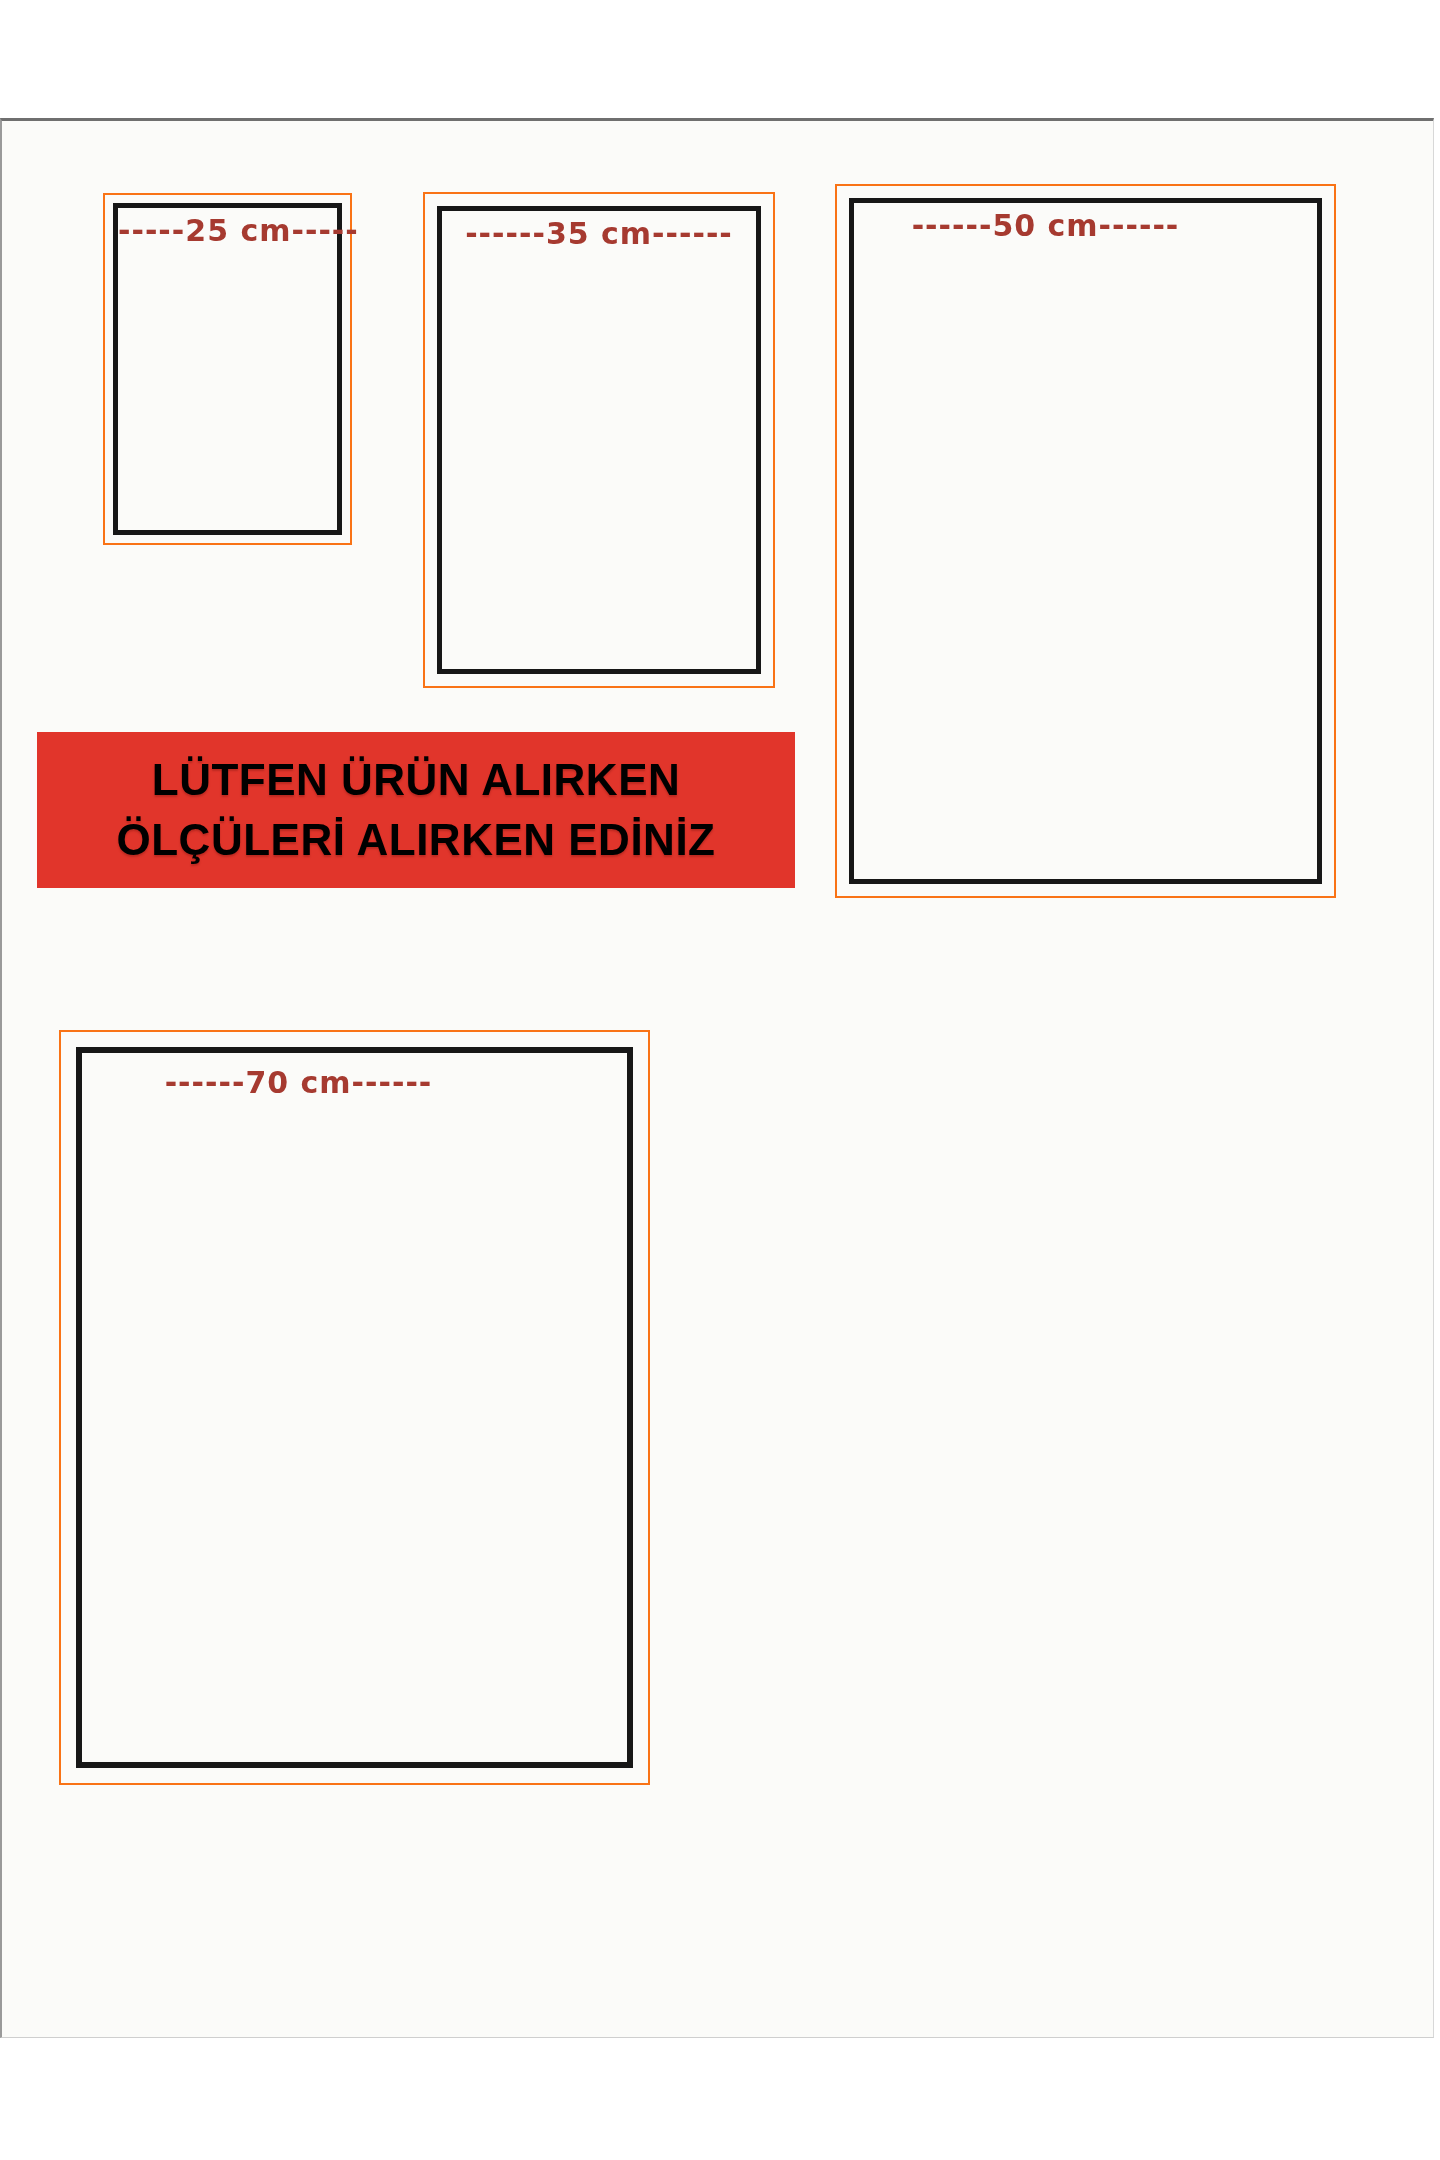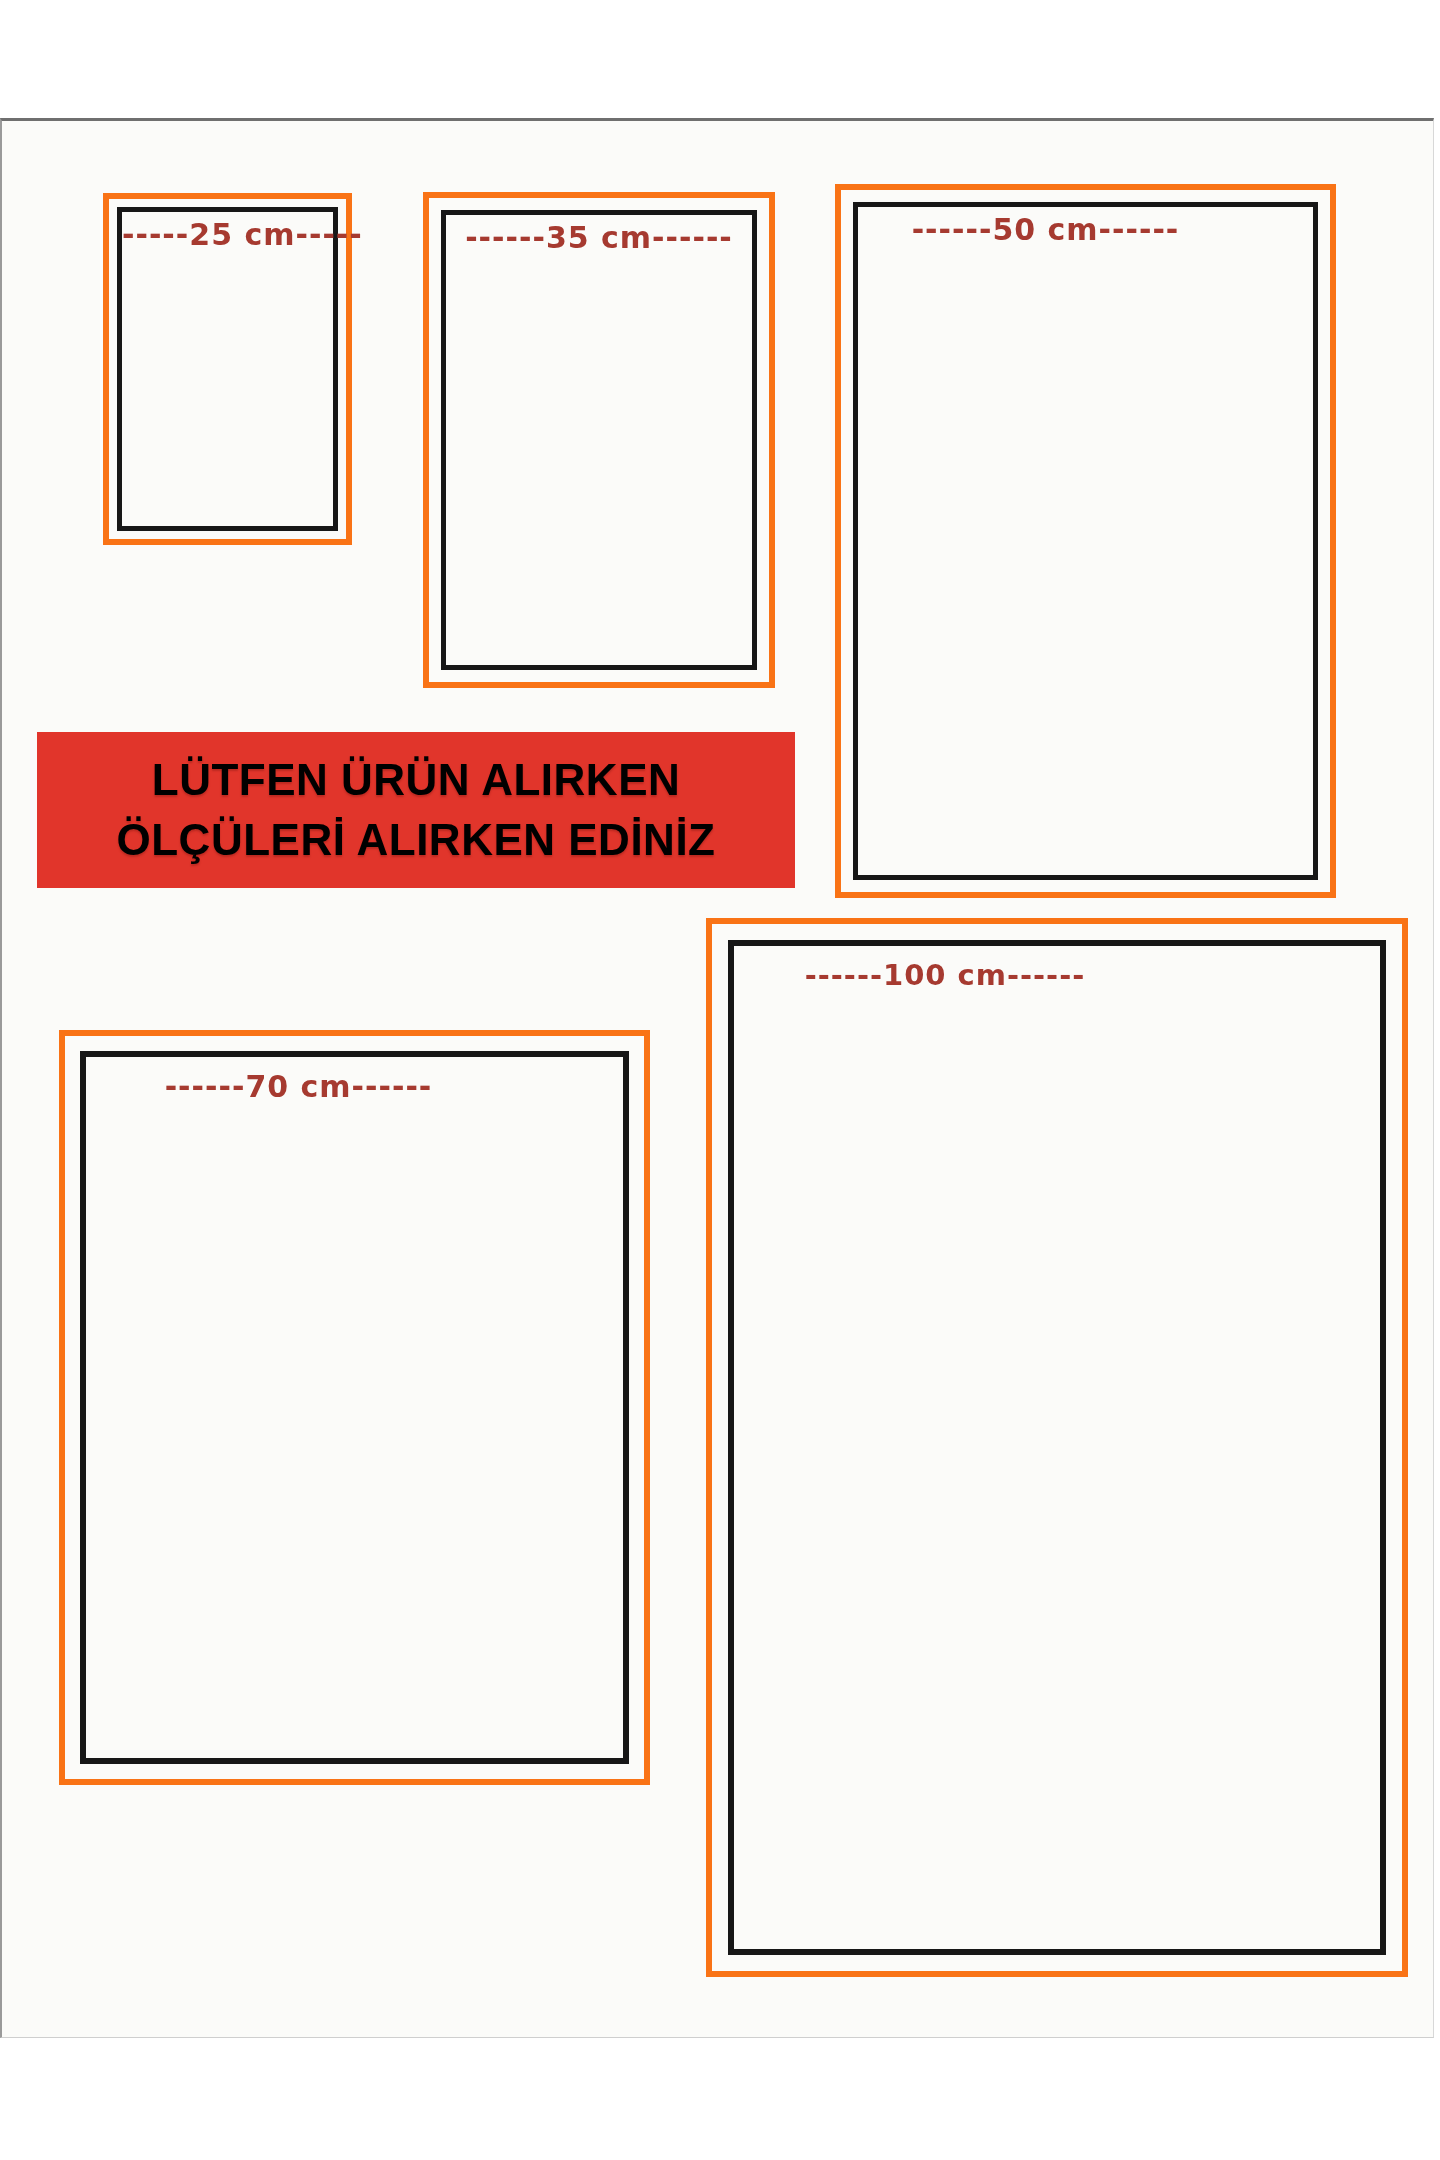--- a/index.html
+++ b/index.html
@@ -19,21 +19,21 @@
     border-top:3px solid #6f6f6f;
     border-left:2px solid #9a9a9a;
     border-right:1px solid #d8d8d8;
     border-bottom:1px solid #cfcfcf;
   }
 
   
   .size-box {
     position:absolute;
     box-sizing:border-box;
-    border:6px solid #f97316;
+    border:2px solid #f97316;
     background:#fbfbf9;
     padding-left:18px;
   }
   .size-box .inner {
     position:absolute;
     box-sizing:border-box;
     border:5px solid #171717;
     background:#fbfbf9;
   }
   .box1 { left:101px; top:72px;  width:249px; height:352px; }
@@ -124,20 +124,14 @@
     <div>ÖLÇÜLERİ ALIRKEN EDİNİZ</div>
   </div>
 
   <div class="size-box box4">
     <span class="v-label">-----100 cm-----</span>
     <div class="inner">
       <div class="top-label">------70 cm------</div>
     </div>
   </div>
 
-  <div class="size-box box5">
-    <span class="v-label">-----140 cm-----</span>
-    <div class="inner">
-      <div class="top-label">------100 cm------</div>
-    </div>
-  </div>
 
 </div>
 
 </body></html>

